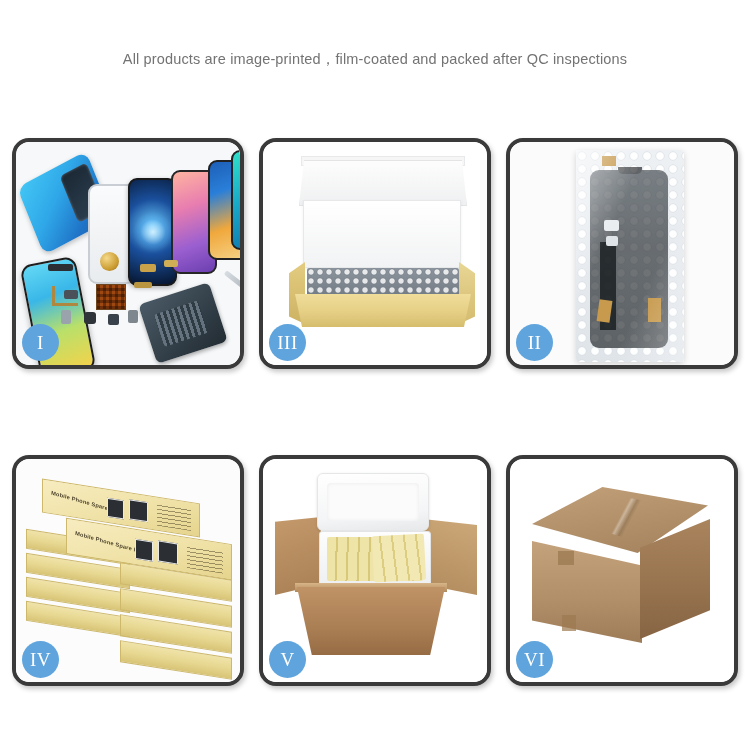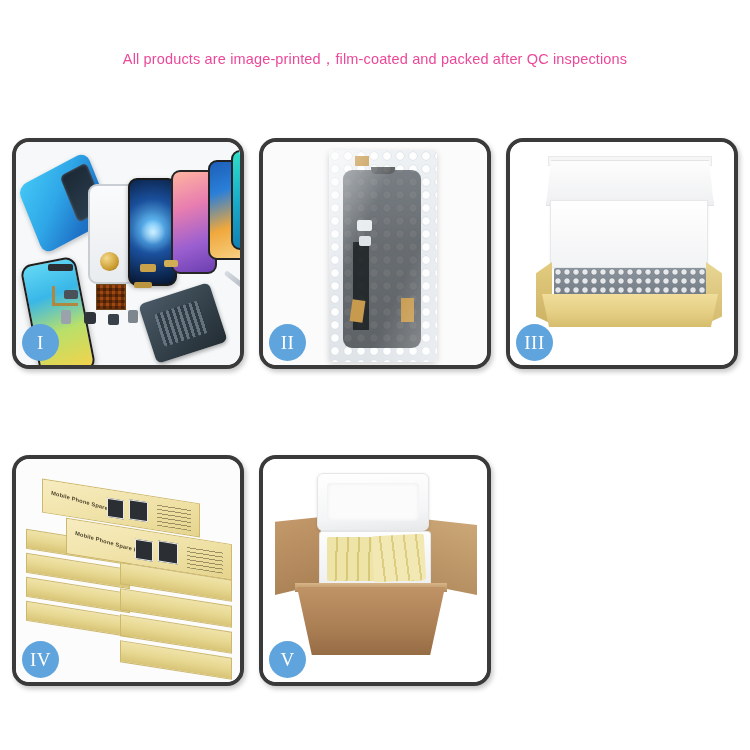--- a/index.html
+++ b/index.html
@@ -37,21 +37,21 @@
     color: #1a1a1a;
     line-height: 1.1;
     white-space: nowrap;
   }
 
   .subtitle {
     margin-top: 10px;
     font-family: "Liberation Sans", sans-serif;
     font-size: 14.5px;
     font-weight: 400;
-    color: #ec4899;
+    color: #737373;
     letter-spacing: 0.15px;
     white-space: nowrap;
   }
 
   
   .grid {
     position: absolute;
     top: 138px;
     left: 12px;
     width: 726px;
@@ -469,49 +469,49 @@
         <div class="p1-dot p1-d5"></div>
         <div class="p1-dot p1-d6"></div>
         <div class="p1-dot p1-d7"></div>
         <div class="p1-dot p1-d8"></div>
         <div class="p1-tool"></div>
       </div>
       <div class="badge">I</div>
     </div>
 
     <div class="panel">
+      <div class="photo p3">
+        <div class="p3-backflap"></div>
+        <div class="p3-lid"></div>
+        <div class="p3-foam"></div>
+        <div class="p3-bubble"></div>
+        <div class="p3-left"></div>
+        <div class="p3-right"></div>
+        <div class="p3-front"></div>
+      </div>
+      <div class="badge">III</div>
+    </div>
+
+    <div class="panel">
       <div class="photo p2">
         <div class="p2-wrap">
           <div class="p2-screen"></div>
           <div class="p2-flexA"></div>
           <div class="p2-white1"></div>
           <div class="p2-white2"></div>
           <div class="p2-tapeA"></div>
           <div class="p2-tapeB"></div>
           <div class="p2-tapeC"></div>
           <div class="p2-sheen"></div>
         </div>
       </div>
       <div class="badge">II</div>
     </div>
 
     <div class="panel">
-      <div class="photo p3">
-        <div class="p3-backflap"></div>
-        <div class="p3-lid"></div>
-        <div class="p3-foam"></div>
-        <div class="p3-bubble"></div>
-        <div class="p3-left"></div>
-        <div class="p3-right"></div>
-        <div class="p3-front"></div>
-      </div>
-      <div class="badge">III</div>
-    </div>
-
-    <div class="panel">
       <div class="photo p4">
         <div class="stack">
           <div class="sbox s-l4"></div>
           <div class="sbox s-l3"></div>
           <div class="sbox s-l2"></div>
           <div class="sbox s-l1"></div>
 
           <div class="sbox s-r4"></div>
           <div class="sbox s-r3"></div>
           <div class="sbox s-r2"></div>
@@ -544,15 +544,26 @@
         <div class="p5-foamlid"></div>
         <div class="p5-foambox"></div>
         <div class="p5-contents"></div>
         <div class="p5-contents2"></div>
         <div class="p5-rim"></div>
         <div class="p5-body"></div>
       </div>
       <div class="badge">V</div>
     </div>
 
+    <div class="panel">
+      <div class="photo p6">
+        <div class="p6-top"></div>
+        <div class="p6-seam"></div>
+        <div class="p6-left"></div>
+        <div class="p6-right"></div>
+        <div class="p6-tape1"></div>
+        <div class="p6-tape2"></div>
+      </div>
+      <div class="badge">VI</div>
+    </div>
 
   </div>
 </div>
 
 </body></html>

